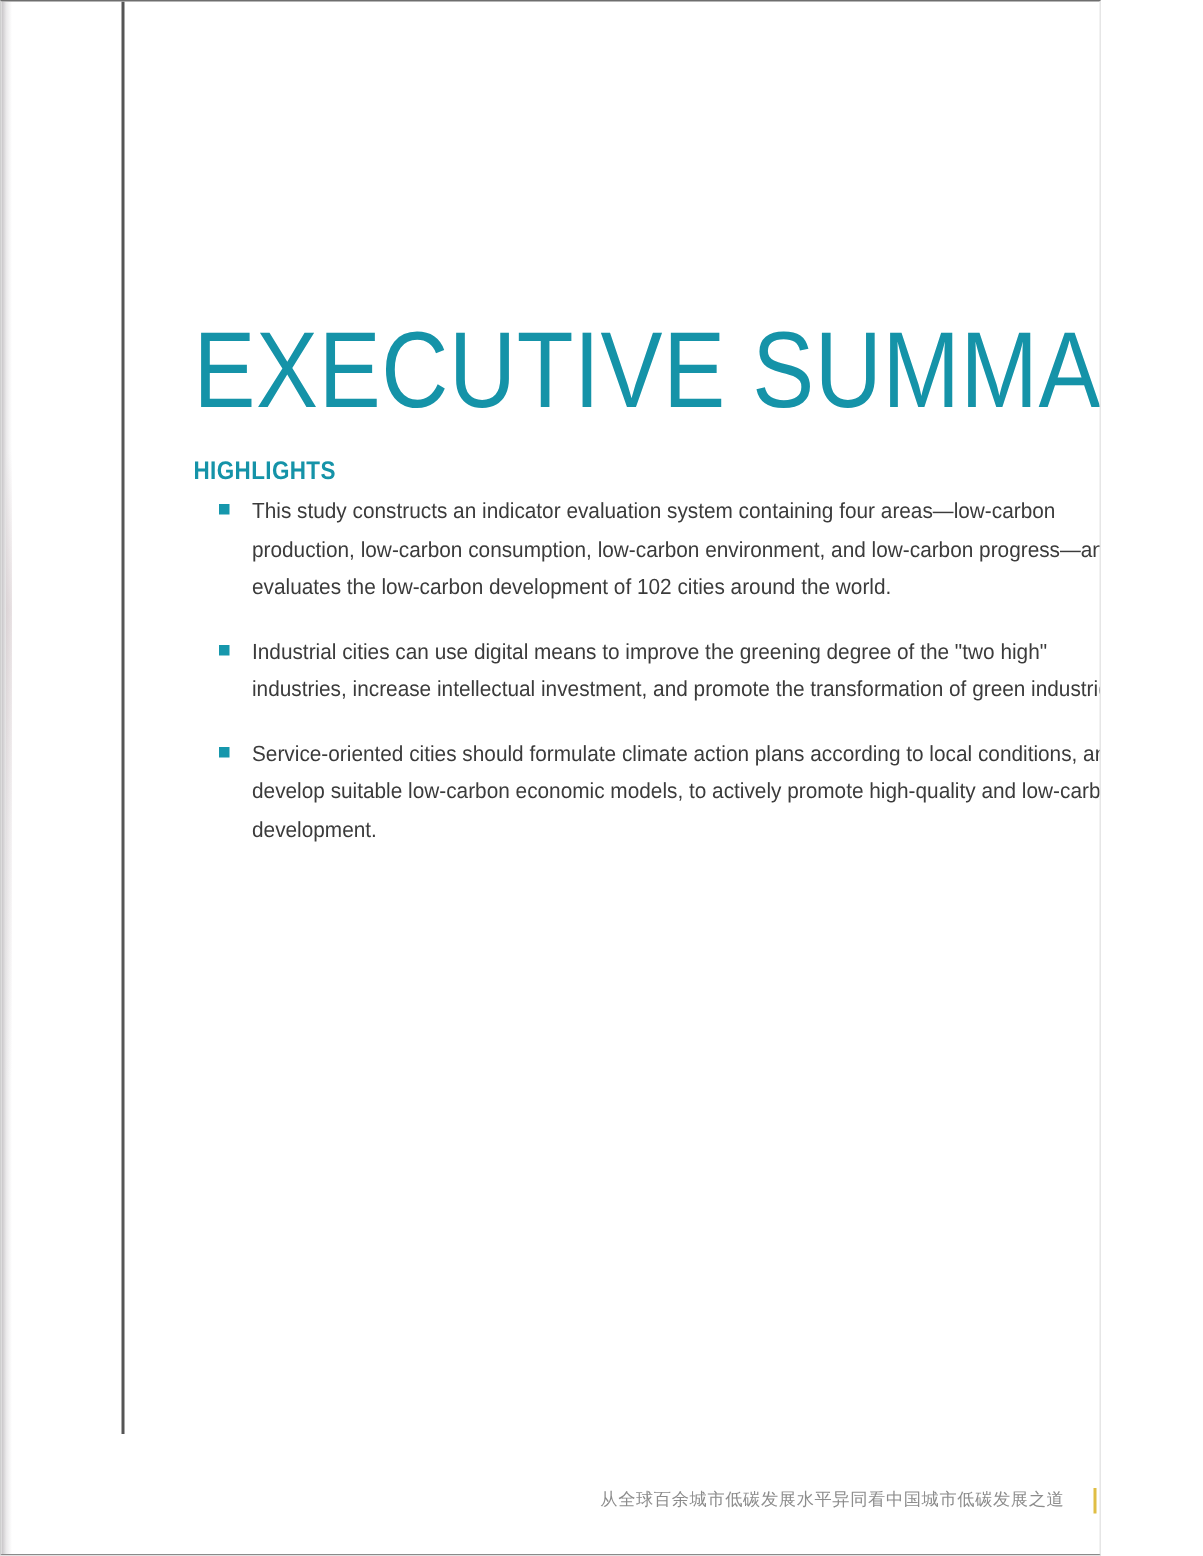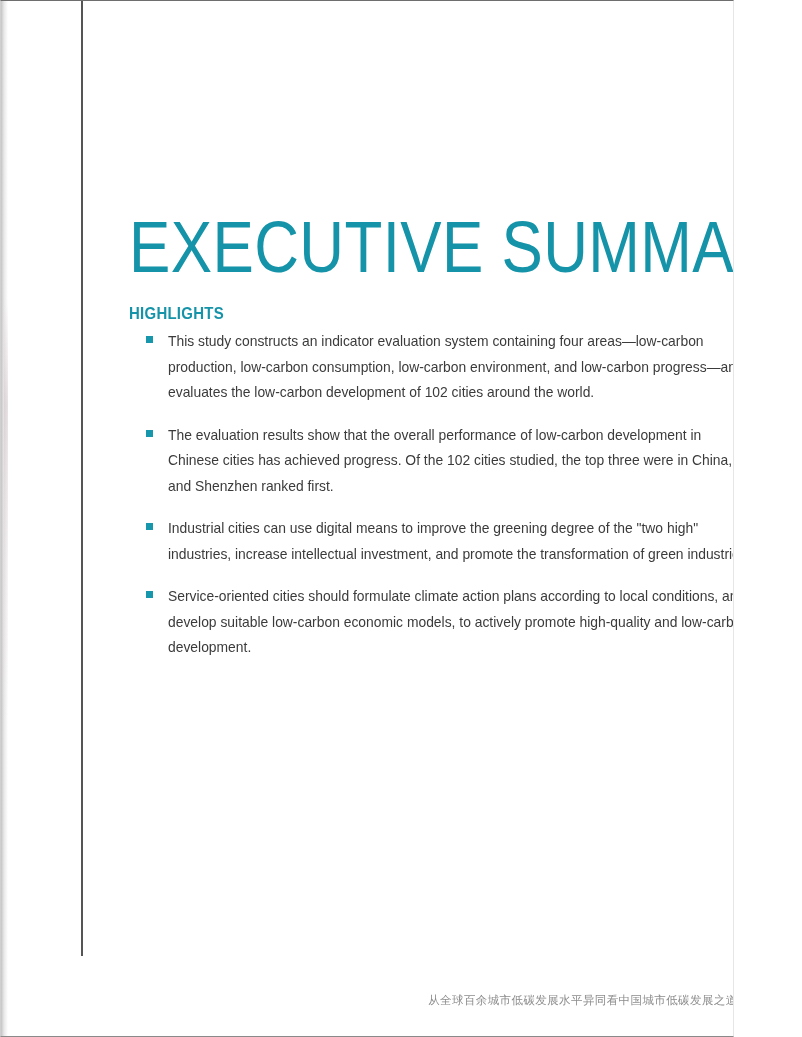--- a/index.html
+++ b/index.html
@@ -129,21 +129,21 @@
 
   .footer {
     position: absolute;
     left: 0;
     top: 986px;
     width: 802px;
     height: 26px;
     display: flex;
     align-items: center;
     justify-content: flex-end;
-    padding-right: 12px;
+    padding-right: 40px;
     box-sizing: border-box;
   }
 
   .footer-title {
     font-family: "Liberation Sans", "DejaVu Sans", sans-serif;
     font-size: 11.5px;
     line-height: 16px;
     color: #8c8c8c;
     letter-spacing: 0.4px;
     white-space: nowrap;
@@ -174,24 +174,20 @@
   <div class="spine-rule"></div>
 
   <h1 class="page-title">EXECUTIVE SUMMARY</h1>
 
   <h2 class="section-heading">HIGHLIGHTS</h2>
 
   <ul class="highlights-list">
     <li class="highlight-item">
       <span class="bullet-square"></span>
       <span class="highlight-text">This study constructs an indicator evaluation system containing four areas—low-carbon production, low-carbon consumption, low-carbon environment, and low-carbon progress—and evaluates the low-carbon development of 102 cities around the world.</span>
-    </li>
-    <li class="highlight-item">
-      <span class="bullet-square"></span>
-      <span class="highlight-text">The evaluation results show that the overall performance of low-carbon development in Chinese cities has achieved progress. Of the 102 cities studied, the top three were in China, and Shenzhen ranked first.</span>
     </li>
     <li class="highlight-item">
       <span class="bullet-square"></span>
       <span class="highlight-text">Industrial cities can use digital means to improve the greening degree of the "two high" industries, increase intellectual investment, and promote the transformation of green industries.</span>
     </li>
     <li class="highlight-item">
       <span class="bullet-square"></span>
       <span class="highlight-text">Service-oriented cities should formulate climate action plans according to local conditions, and develop suitable low-carbon economic models, to actively promote high-quality and low-carbon development.</span>
     </li>
   </ul>

